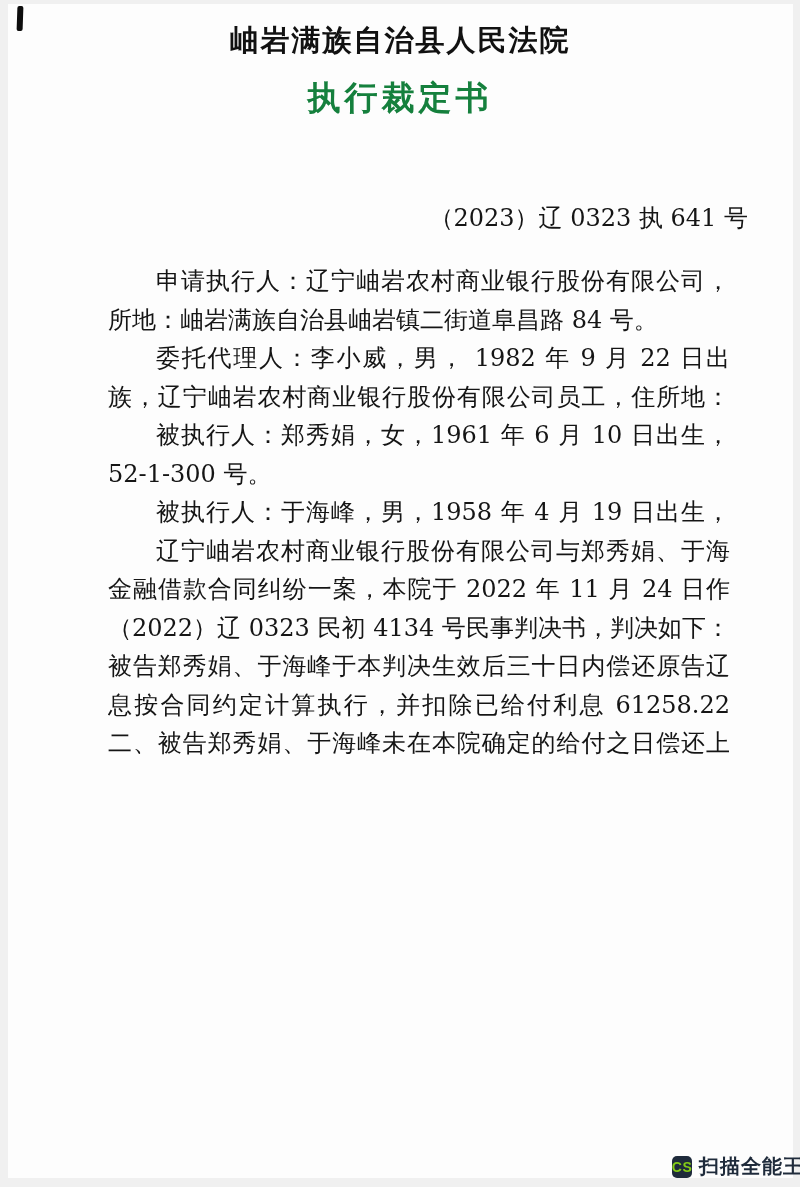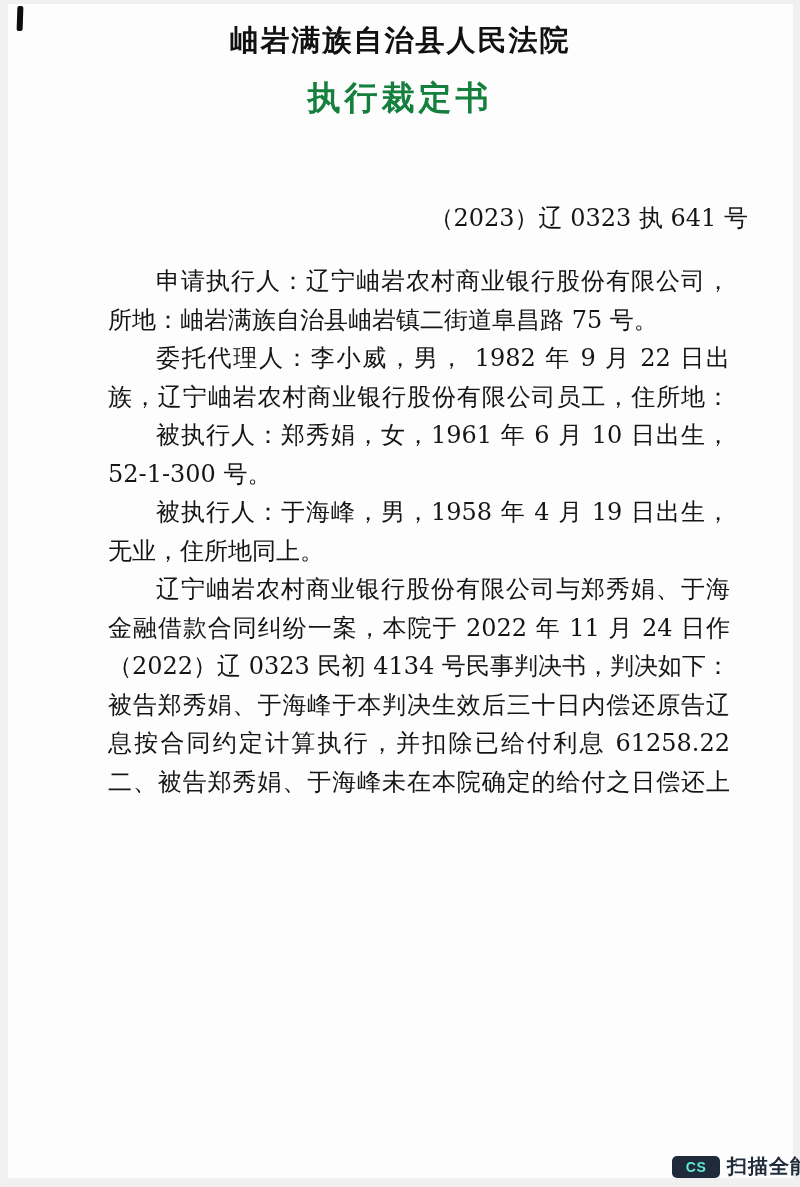--- a/index.html
+++ b/index.html
@@ -79,28 +79,28 @@
   .watermark {
     position: absolute;
     left: 672px; top: 1153px;
     display: flex;
     align-items: center;
     gap: 7px;
     font-family: "Liberation Sans", sans-serif;
     white-space: nowrap;
   }
   .wm-badge {
-    width: 48px; height: 22px;
+    width: 20px; height: 22px;
     border-radius: 5px;
     display: flex;
     align-items: center;
     justify-content: center;
     font-weight: bold;
     font-size: 14px;
-    color: #5eead4;
+    color: #84cc16;
     letter-spacing: 0.5px;
   }
   .wm-label {
     font-size: 20px;
     font-weight: 700;
     letter-spacing: 1px;
   }
 </style>
 </head>
 <body>
@@ -111,27 +111,26 @@
   <div class="corner-mark"></div>
 
   <div class="court-name">岫岩满族自治县人民法院</div>
 
   <div class="doc-title">执行裁定书</div>
 
   <div class="case-number">（2023）辽 0323 执 641 号</div>
 
   <div class="doc-body" id="body-lines">
       <div class="bline indent fill">申请执行人：辽宁岫岩农村商业银行股份有限公司，住</div>
-      <div class="bline">所地：岫岩满族自治县岫岩镇二街道阜昌路 75 号。</div>
+      <div class="bline">所地：岫岩满族自治县岫岩镇二街道阜昌路 84 号。</div>
       <div class="bline indent fill">委托代理人：李小威，男， 1982 年 9 月 22 日出生，汉</div>
       <div class="bline fill">族，辽宁岫岩农村商业银行股份有限公司员工，住所地：岫</div>
       <div class="bline indent fill">被执行人：郑秀娟，女，1961 年 6 月 10 日出生，满族，</div>
       <div class="bline">52-1-300 号。</div>
       <div class="bline indent fill">被执行人：于海峰，男，1958 年 4 月 19 日出生，满族，</div>
-      <div class="bline">无业，住所地同上。</div>
       <div class="bline indent fill">辽宁岫岩农村商业银行股份有限公司与郑秀娟、于海峰</div>
       <div class="bline fill">金融借款合同纠纷一案，本院于 2022 年 11 月 24 日作出</div>
       <div class="bline fill">（2022）辽 0323 民初 4134 号民事判决书，判决如下：一、</div>
       <div class="bline fill">被告郑秀娟、于海峰于本判决生效后三十日内偿还原告辽宁</div>
       <div class="bline fill">息按合同约定计算执行，并扣除已给付利息 61258.22 元）；</div>
       <div class="bline fill">二、被告郑秀娟、于海峰未在本院确定的给付之日偿还上述</div>
     </div>
 
   <div class="watermark">
     <span class="wm-badge" style="background: rgb(31, 43, 59);">CS</span>

